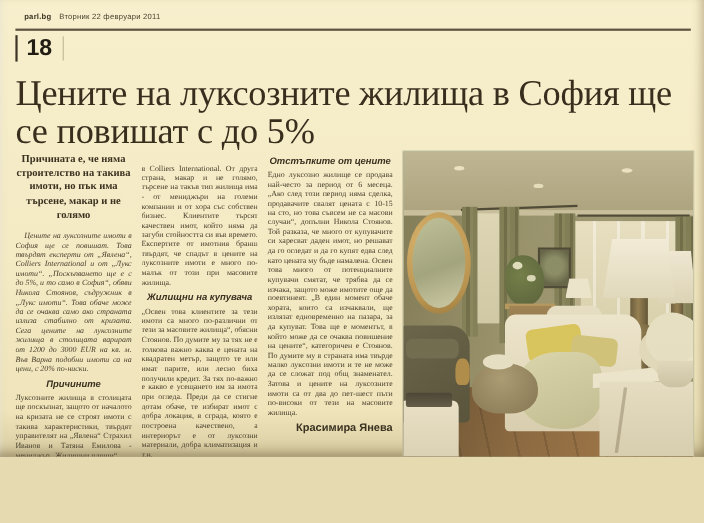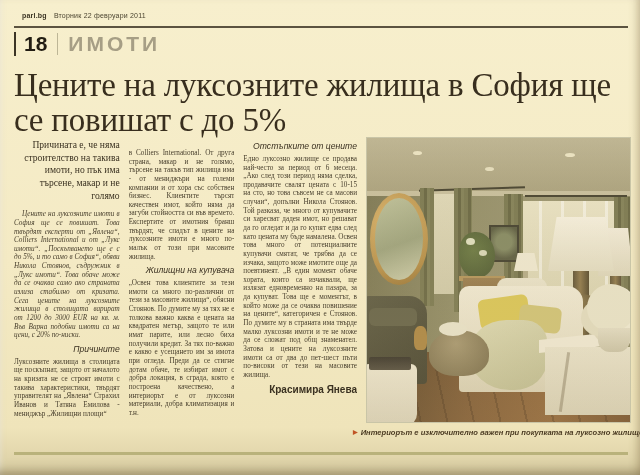--- a/index.html
+++ b/index.html
@@ -1,18 +1,18 @@
 <!DOCTYPE html>
 <html><head>
 <meta charset="utf-8">
 <style>
   html,body { margin:0; padding:0; }
   body { width:640px; height:475px; background:#e6dab0; font-family:"Liberation Serif", serif; }
 
-  .page { position:relative; width:640px; height:475px; overflow:hidden;
+  .page { position:relative; width:640px; height:415px; overflow:hidden;
     background:linear-gradient(180deg,#f7efcd 0%,#f4eac4 55%,#efe4ba 90%,#d9cda2 100%);
     box-shadow: inset -8px 0 10px -6px rgba(120,100,60,.38), inset 0 -10px 12px -7px rgba(90,75,45,.5), inset 4px 0 6px -4px rgba(255,255,255,.6);
   }
 
   
   .masthead { position:absolute; left:22px; top:12px; font-family:"Liberation Sans", sans-serif; font-size:7px; color:#4a432f; letter-spacing:.2px; }
   .masthead .brand { font-weight:bold; margin-right:5px; color:#3c3524; }
   .rule1 { position:absolute; left:14px; top:26px; width:614px; height:2px; background:#5b5340; }
 
   
@@ -23,22 +23,22 @@
 
   
   .headline { position:absolute; left:14px; top:68px; width:618px; margin:0; font-weight:normal; font-size:33px; line-height:1.06; color:#382e1e; letter-spacing:-.2px; }
 
   
   .content { position:absolute; left:14px; top:137px; width:618px; height:314px; display:flex; gap:9px; }
   .col { font-size:7.2px; line-height:1.2; color:#473e2c; text-align:justify; overflow:hidden; }
   .col-1 { width:106px; } .col-2 { width:106px;margin-top:12px; } .col-3 { width:114px; }
   .col p { margin:0 0 4px; }
   .col p.indent { text-indent:8px;font-style:italic; }
-  .subhead { font-size:9.6px; font-weight:normal; line-height:1.32; margin:2px 0 8px; text-align:right; color:#3a3121; }
-  .colhead { font-family:"Liberation Sans", sans-serif; font-style:italic; font-weight:normal; font-size:8.6px; margin:5px 0 3px; color:#3a3020; text-align:right; line-height:1.15; }
+  .subhead { font-size:9.6px; font-weight:bold; line-height:1.32; margin:2px 0 8px; text-align:center; color:#3a3121; }
+  .colhead { font-family:"Liberation Sans", sans-serif; font-style:italic; font-weight:bold; font-size:8.6px; margin:5px 0 3px; color:#3a3020; text-align:center; line-height:1.15; }
   .byline { font-family:"Liberation Sans", sans-serif; font-weight:bold; font-size:10px; text-align:right; margin-top:3px; color:#3a3121; }
 
   
   .photo-wrap { width:266px; position:relative; }
   .photo { position:relative; width:265px; height:286px; overflow:hidden; background:#8e8a66; border:1px solid rgba(250,245,220,.55); box-sizing:border-box; }
   .photo div { position:absolute; }
 
   .ph-ceiling { left:0; top:0; width:265px; height:56px; background:linear-gradient(180deg,#bcb494,#a79f7d); }
   .ph-cornice { left:0; top:53px; width:265px; height:5px; background:#c6be9e; }
   .ph-wall { left:0; top:56px; width:265px; height:170px; background:linear-gradient(90deg,#787452 0%,#8e8a66 35%,#979270 70%,#8a8663 100%); }
@@ -121,21 +121,20 @@
 
   <div class="masthead">
     <span class="brand">parl.bg</span>
     <span class="date">Вторник 22 февруари 2011</span>
   </div>
   <div class="rule1"></div>
 
   <div class="secheader">
     <span class="pagenum">18</span>
     <span class="sec-sep"></span>
-    <span class="section-name">ИМОТИ</span>
   </div>
 
   <h1 class="headline">Цените на луксозните жилища в София ще се повишат с до 5%</h1>
 
   <div class="content">
 
     <div class="col col-1">
       <div class="subhead">Причината е, че няма строителство на такива имоти, но пък има търсене, макар и не голямо</div>
       <p class="indent">Цените на луксозните имоти в София ще се повишат. Това твърдят експерти от „Явлена“, Colliers International и от „Лукс имоти“. „Поскъпването ще е с до 5%, и то само в София“, обяви Никола Стоянов, съдружник в „Лукс имоти“. Това обаче може да се очаква само ако страната излиза стабилно от кризата. Сега цените на луксозните жилища в столицата варират от 1200 до 3000 EUR на кв. м. Във Варна подобни имоти са на цени, с 20% по-ниски.</p>
       <div class="colhead">Причините</div>

